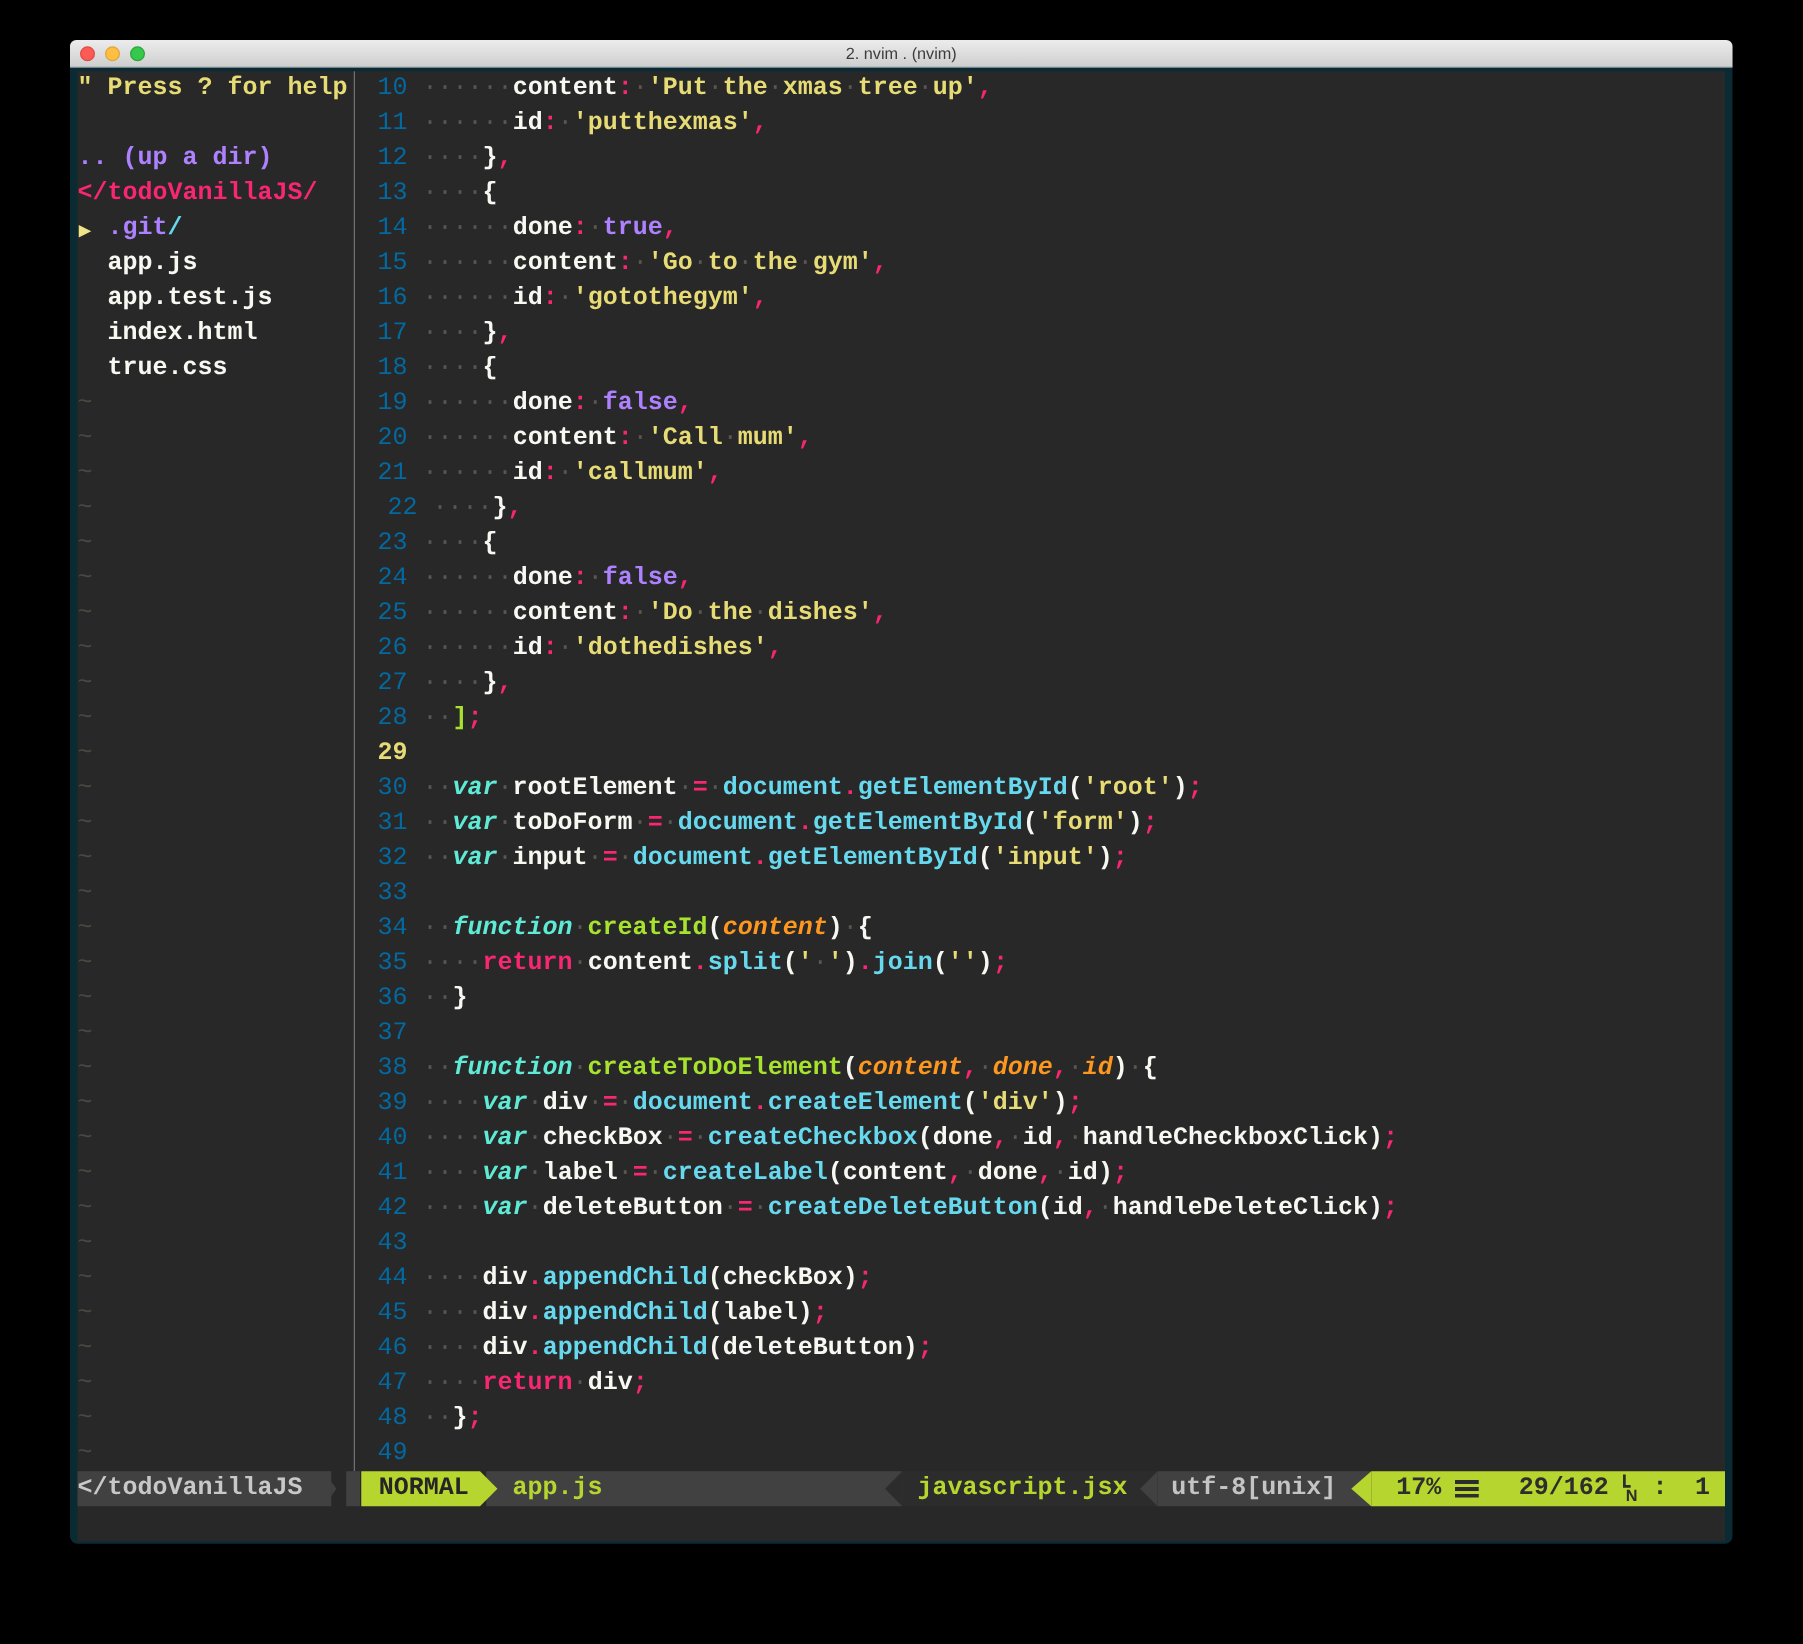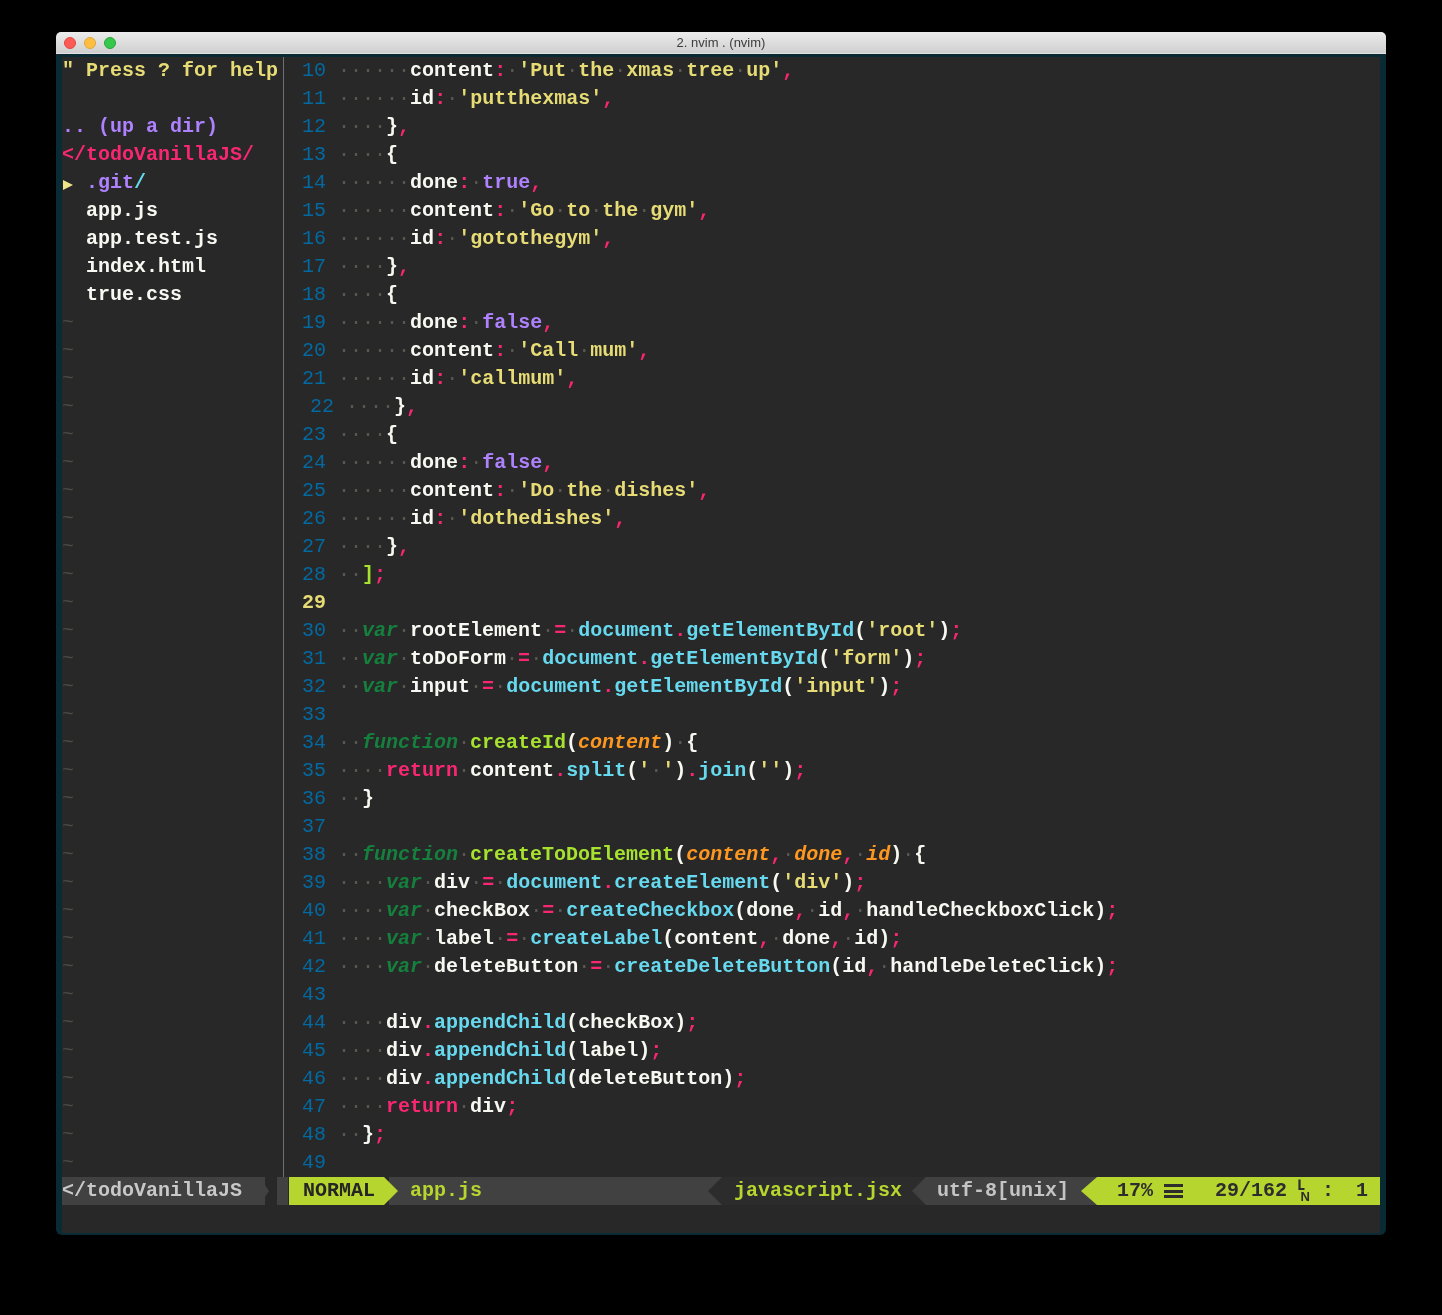--- a/index.html
+++ b/index.html
@@ -3,21 +3,21 @@
 *{margin:0;padding:0;box-sizing:border-box}
 html,body{width:1442px;height:1315px;background:#000;overflow:hidden}
 body{position:relative;font-family:"Liberation Mono",monospace}
 .abs{position:absolute}
 i{font-style:normal}
 .row{position:absolute;height:28px;line-height:28px;font-size:20px;font-weight:bold;white-space:pre;font-family:"Liberation Mono",monospace}
 .w{color:#f8f8f2}
 .p{color:#f92672}
 .y{color:#e6db74}
 .c{color:#66d9ef}
-.ci{color:#15803d}
+.ci{color:#5eead4}
 .g{color:#a6e22e}
 .o{color:#fd971f}
 .u{color:#ae81ff}
 .n{color:#0369a1}
 .t{color:#4a4a44}
 .ci{font-style:italic}
 .o{font-style:italic}
 .d{color:#5a5750;font-weight:normal}
 .cn{color:#e6db74}
 .n{font-weight:normal}

